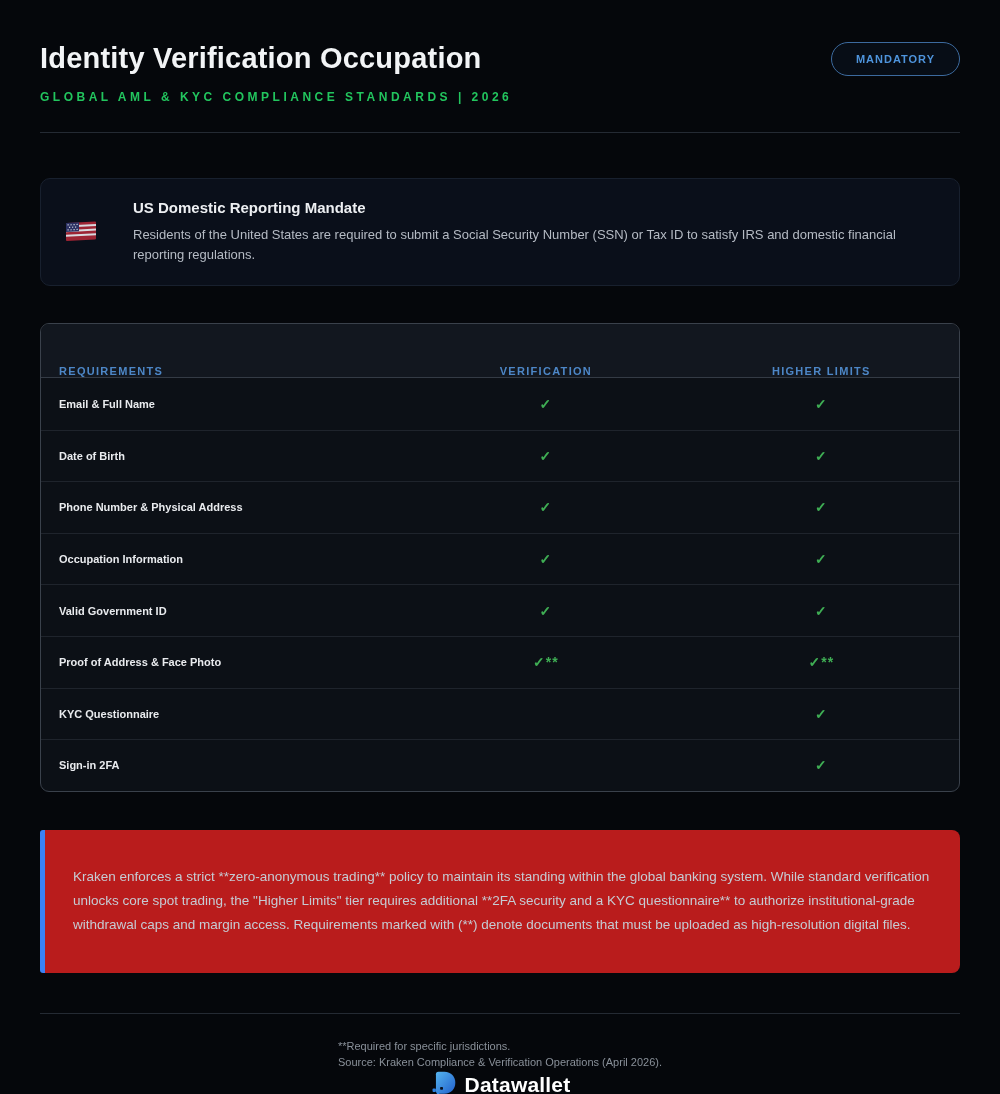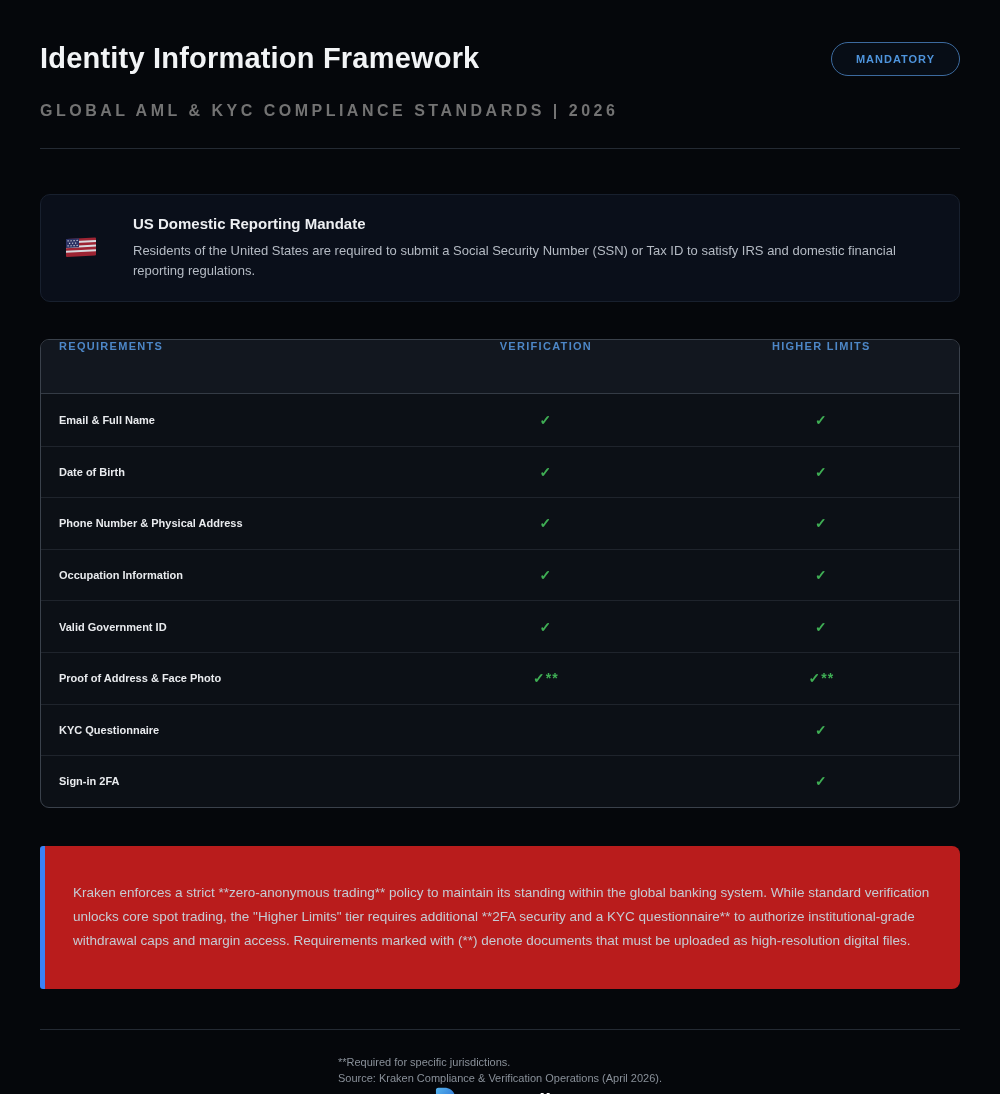--- a/index.html
+++ b/index.html
@@ -11,22 +11,22 @@
     overflow: hidden;
   }
   .page { width: 1000px; height: 1094px; padding: 42px 40px 0; }
 
   
   .hdr { display: flex; justify-content: space-between; align-items: flex-start; }
   .title {
     font-size: 29px; font-weight: bold; color: #f2f4f6; letter-spacing: 0.2px;
   }
   .subtitle {
-    margin-top: 27px; font-size: 16px; font-weight: bold;
-    letter-spacing: 3.5px; color: #737373;
+    margin-top: 15px; font-size: 12px; font-weight: bold;
+    letter-spacing: 3.5px; color: #22c55e;
   }
   .badge {
     border: 1px solid #3c6a9e; color: #4e94dc; background: rgba(26,58,105,0.12);
     border-radius: 999px; padding: 10px 24px;
     font-size: 11px; font-weight: bold; letter-spacing: 1px;
     white-space: nowrap;
   }
   .divider {
     border: none; border-top: 1px solid #242a33; margin-top: 28px;
   }
@@ -41,21 +41,21 @@
   .mandate-title { font-size: 15px; font-weight: bold; color: #edeff2; margin-bottom: 9px; }
   .mandate-body { font-size: 13px; line-height: 20px; color: #b5bbc4; max-width: 832px; }
 
   
   .table-card {
     margin-top: 37px;
     background: #0c1016; border: 1px solid #3a414b; border-radius: 9px;
     overflow: hidden;
   }
   .t-header {
-    display: flex; align-items: flex-start; height: 54px;
+    display: flex; align-items: flex-end; height: 54px;
     background: #12171f; border-bottom: 1px solid #343b45;
   }
   .t-header .cell { font-size: 11px; font-weight: bold; letter-spacing: 1.3px; color: #4d87c7; }
   .t-row { display: flex; align-items: center; height: 51.6px; }
   .t-row + .t-row { border-top: 1px solid #1f242c; }
   .col-req { flex: 0 0 40%; padding-left: 18px; text-align: left; }
   .col-check { flex: 1; text-align: center; }
   .t-row .col-req { font-size: 11px; font-weight: bold; color: #e9ebee; }
   .check { color: #3fae54; font-size: 14px; font-weight: bold; letter-spacing: 1px; }
 
@@ -76,21 +76,21 @@
   .brand { display: flex; align-items: center; gap: 8px; }
   .brand-text { font-size: 21px; font-weight: bold; color: #ffffff; letter-spacing: 0.2px; }
 </style>
 </head>
 <body>
 
 <div class="page">
 
   <div class="hdr">
     <div>
-      <div class="title">Identity Information Framework</div>
+      <div class="title">Identity Verification Occupation</div>
       <div class="subtitle">GLOBAL AML &amp; KYC COMPLIANCE STANDARDS | 2026</div>
     </div>
     <div class="badge">MANDATORY</div>
   </div>
 
   <hr class="divider">
 
   <div class="mandate-card">
     <div class="flag-wrap">
       <svg width="32" height="24" viewBox="0 0 32 24" aria-hidden="true">

